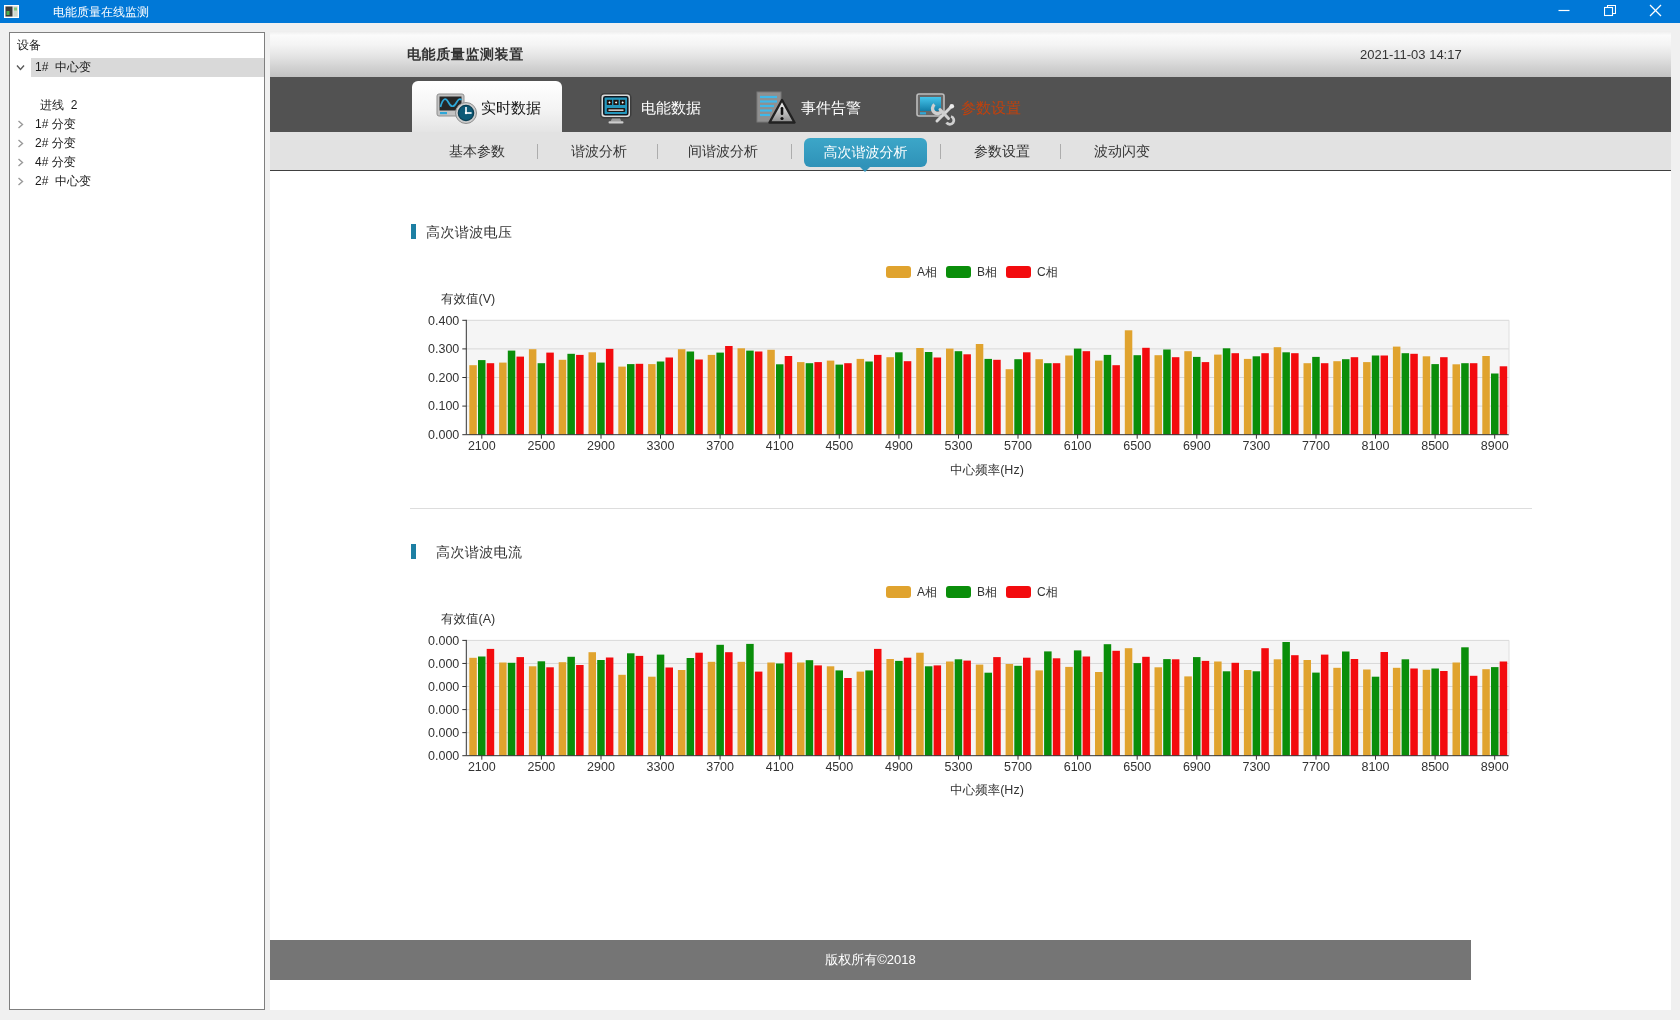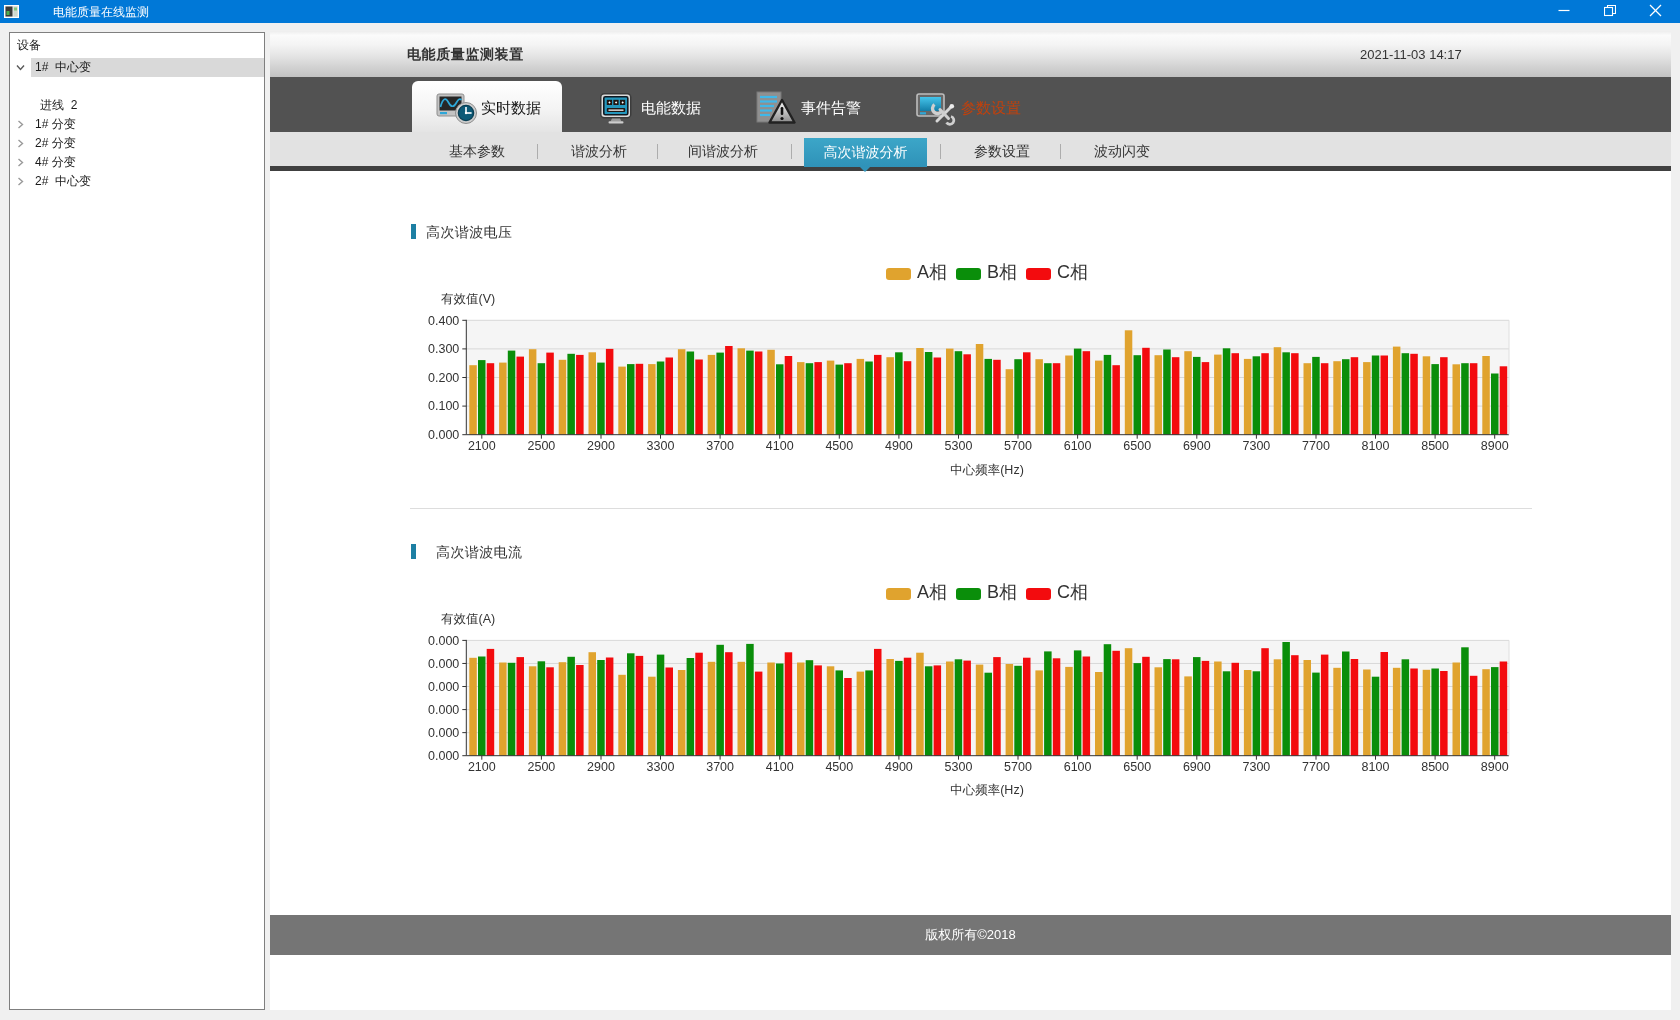--- a/index.html
+++ b/index.html
@@ -18,34 +18,34 @@
 
 #main { left:270px; top:31px; width:1401px; height:979px; background:#fff; }
 #header { left:0; top:0; width:1401px; height:46px;
   background:linear-gradient(180deg,#ededed 0%,#fbfbfb 9%,#f4f4f4 30%,#e4e4e4 55%,#d2d2d2 78%,#c2c2c2 100%); }
 #header .htitle { position:absolute; left:137px; top:15px; font-size:14px; font-weight:bold; color:#333; letter-spacing:0.6px; }
 #header .hdate { position:absolute; left:1090px; top:16px; font-size:13px; color:#333; }
 #navbar { left:0; top:46px; width:1401px; height:55px; background:#525252; }
 #activetab { left:142px; top:50px; width:150px; height:51px; border-radius:6px 6px 0 0;
   background:linear-gradient(180deg,#ffffff 0%,#f4f4f4 55%,#e4e4e4 100%); }
 .tabtxt { position:absolute; font-size:15px; font-weight:normal; }
-#subnav { left:0; top:101px; width:1401px; height:39px; background:#e2e2e2; border-bottom:5px solid #404040; }
+#subnav { left:0; top:101px; width:1401px; height:39px; background:#e2e2e2; border-bottom:1px solid #404040; }
 .snitem { position:absolute; top:11px; font-size:14px; color:#333; }
 .sndiv { position:absolute; top:12px; width:1px; height:15px; background:#adadad; }
-#snactive { position:absolute; left:534px; top:6px; width:123px; height:29px; background:linear-gradient(180deg,#3ca6c8 0%,#2f92b8 100%); border-radius:0;
+#snactive { position:absolute; left:534px; top:6px; width:123px; height:29px; background:linear-gradient(180deg,#3ca6c8 0%,#2f92b8 100%); border-radius:6px;
   color:#fff; font-size:14px; text-align:center; line-height:29px; }
 #snactive .ptr { position:absolute; left:56px; bottom:-5px; width:0; height:0;
   border-left:5.5px solid transparent; border-right:5.5px solid transparent; border-top:5px solid #3093b9; }
 .secmark { width:5px; height:15px; background:#1d7fa3; }
 .sectitle { font-size:14px; color:#333; letter-spacing:0.4px; }
-.legend { font-size:18px; color:#333; line-height:13px; }
+.legend { font-size:12px; color:#333; line-height:13px; }
 .legend .sw { display:inline-block; width:25px; height:12px; border-radius:3px; vertical-align:-2px; }
 .legend span.lb { margin:0 9px 0 6px; }
 .ylab { font-size:12.5px; color:#333; }
-#footer { left:0; top:884px; width:1401px; height:40px; background:#757575; color:#fff;
+#footer { left:0; top:909px; width:1201px; height:40px; background:#757575; color:#fff;
   font-size:13px; text-align:center; line-height:40px; }
 </style>
 </head>
 <body>
 
 <div id="titlebar" class="abs">
   <svg class="abs" style="left:4px;top:5px" width="15" height="13" viewBox="0 0 15 13">
     <rect x="0.5" y="0.5" width="14" height="12" fill="#e8e8e8" stroke="#fff"></rect>
     <rect x="1.5" y="1.5" width="7" height="10" fill="#3a3a3a"></rect>
     <rect x="2.5" y="6" width="3" height="4" fill="#4caf50"></rect>

